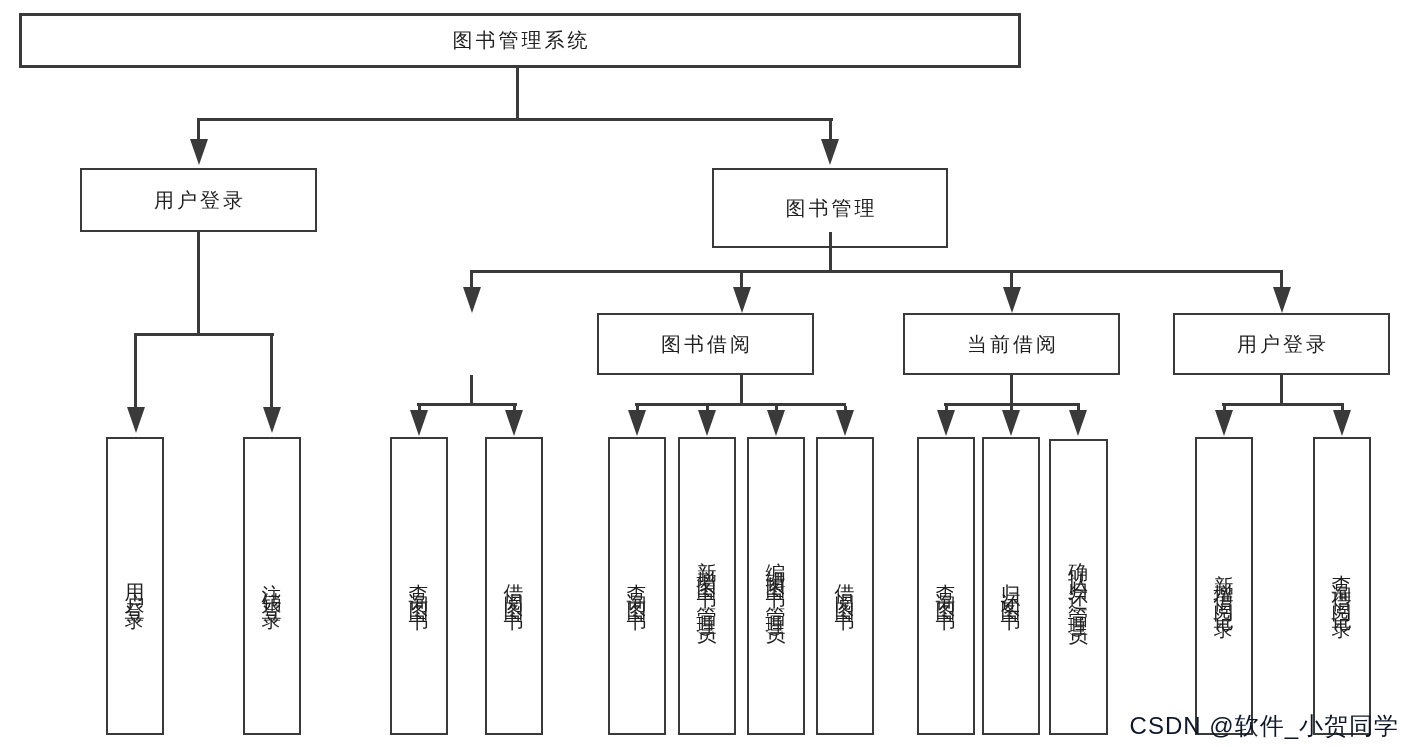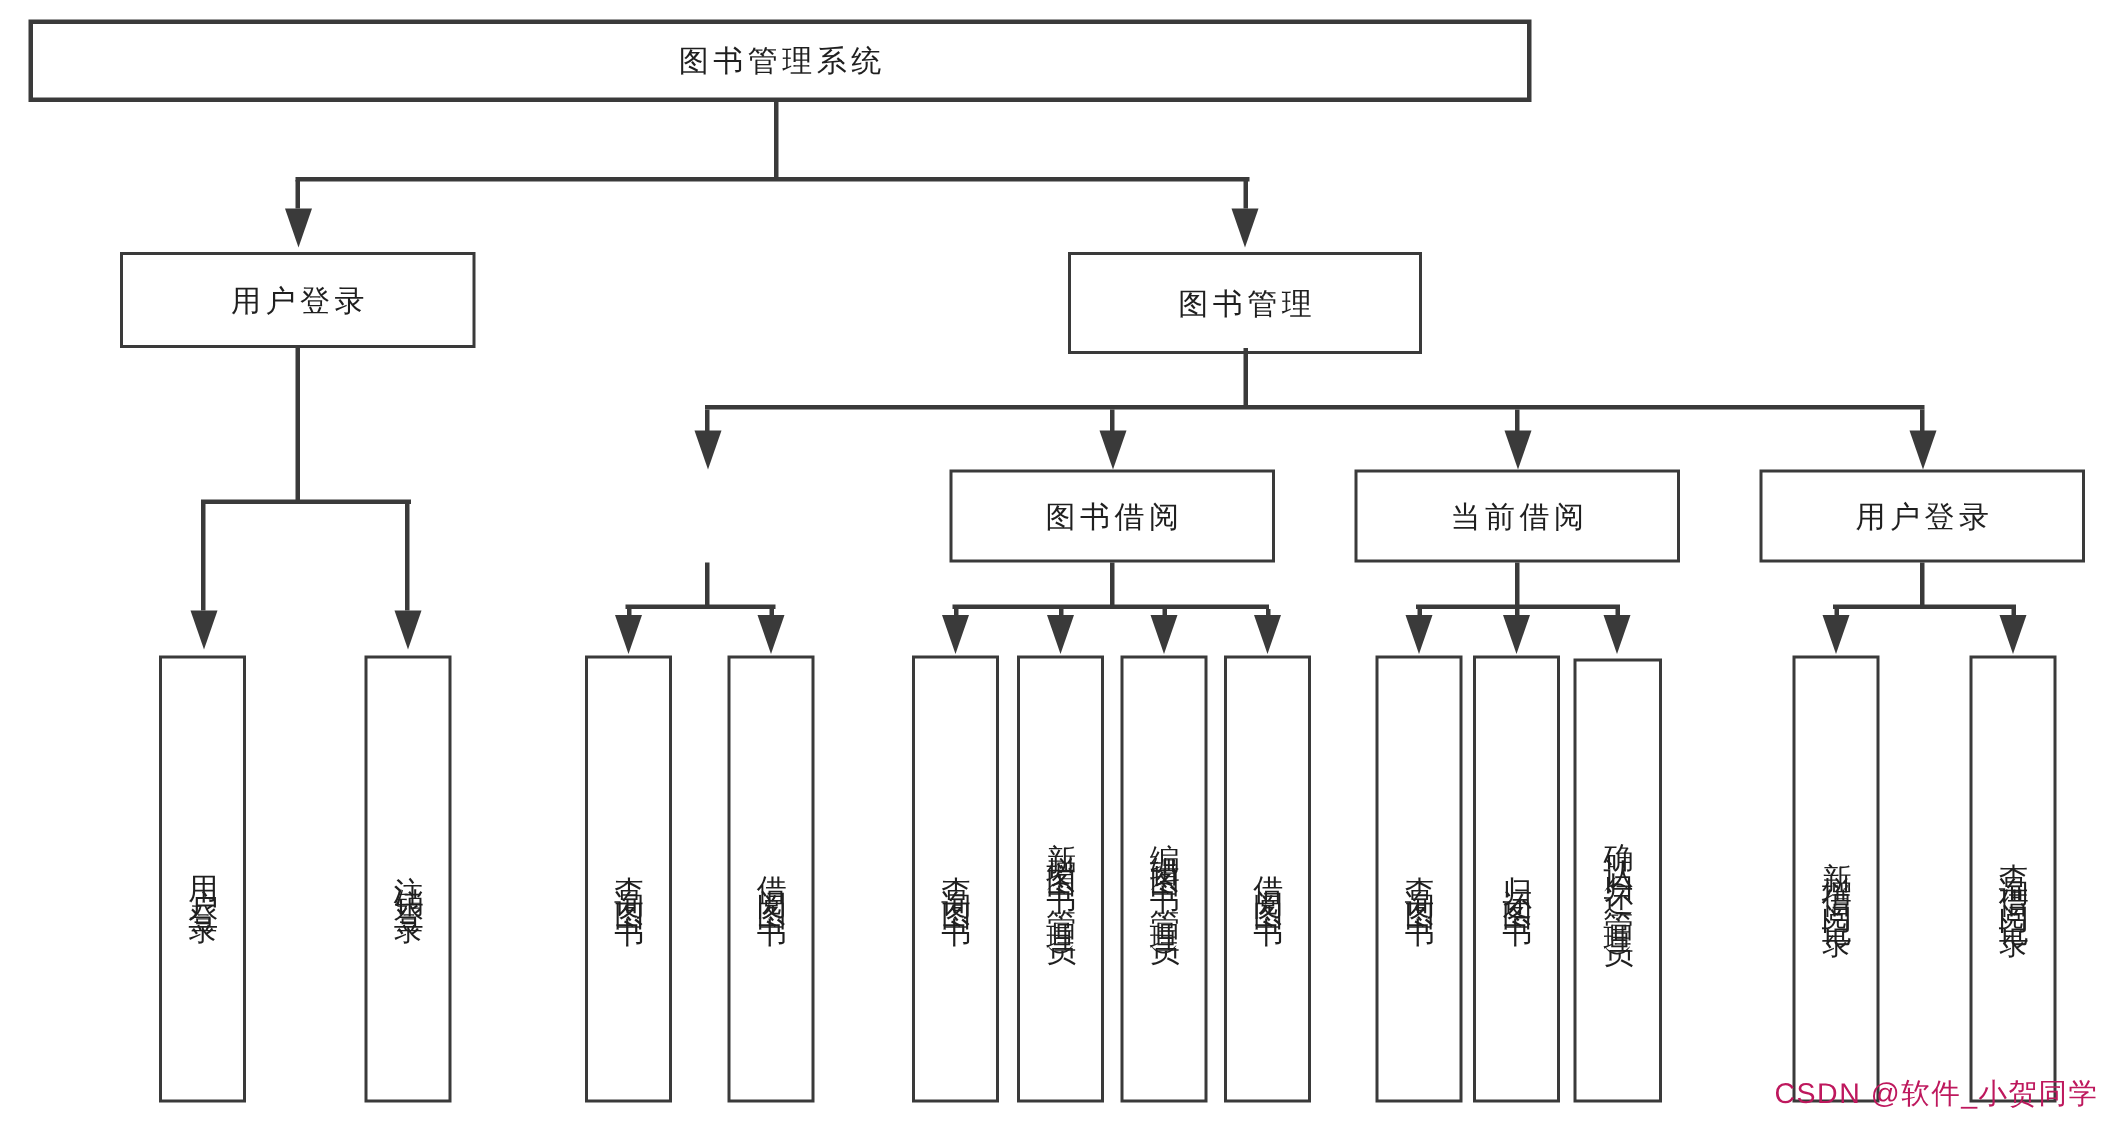--- a/index.html
+++ b/index.html
@@ -43,62 +43,62 @@
     position:absolute;
     width:0;height:0;
     border-left:9px solid transparent;
     border-right:9px solid transparent;
     border-top:26px solid #3a3a3a;
   }
   .watermark{
     position:absolute;
     right:6px;
     bottom:5px;
-    font-size:19px;
-    color:#be185d;
+    font-size:24px;
+    color:#0f172a;
     letter-spacing:1px;
     white-space:nowrap;
   }
 </style>
 </head>
 <body>
 
 <div class="canvas">
 
   <div class="node node-root node-h" style="left:19px;top:13px;width:1002px;height:55px;">图书管理系统</div>
 
   <div class="line" style="left:516px;top:67px;width:3px;height:53px;"></div>
   <div class="line" style="left:197px;top:118px;width:636px;height:3px;"></div>
   <div class="line" style="left:197px;top:120px;width:3px;height:19px;"></div>
   <div class="arrow" style="left:190px;top:139px;"></div>
   <div class="line" style="left:829px;top:120px;width:3px;height:19px;"></div>
   <div class="arrow" style="left:821px;top:139px;"></div>
 
   <div class="node node-h" style="left:80px;top:168px;width:237px;height:64px;">用户登录</div>
-  <div class="node node-h" style="left:712px;top:168px;width:236px;height:68px;">图书管理</div>
+  <div class="node node-h" style="left:712px;top:168px;width:236px;height:80px;">图书管理</div>
 
   <div class="line" style="left:197px;top:232px;width:3px;height:103px;"></div>
   <div class="line" style="left:134px;top:333px;width:140px;height:3px;"></div>
   <div class="line" style="left:134px;top:336px;width:3px;height:71px;"></div>
   <div class="arrow" style="left:127px;top:407px;"></div>
   <div class="line" style="left:270px;top:336px;width:3px;height:71px;"></div>
   <div class="arrow" style="left:263px;top:407px;"></div>
 
   <div class="line" style="left:829px;top:232px;width:3px;height:40px;"></div>
   <div class="line" style="left:470px;top:270px;width:813px;height:3px;"></div>
   <div class="line" style="left:470px;top:273px;width:3px;height:15px;"></div>
   <div class="arrow" style="left:463px;top:287px;"></div>
   <div class="line" style="left:740px;top:273px;width:3px;height:15px;"></div>
   <div class="arrow" style="left:733px;top:287px;"></div>
   <div class="line" style="left:1010px;top:273px;width:3px;height:15px;"></div>
   <div class="arrow" style="left:1003px;top:287px;"></div>
   <div class="line" style="left:1280px;top:273px;width:3px;height:15px;"></div>
   <div class="arrow" style="left:1273px;top:287px;"></div>
 
-  <div class="node node-h" style="left:633px;top:313px;width:217px;height:62px;">图书借阅</div>
+  <div class="node node-h" style="left:597px;top:313px;width:217px;height:62px;">图书借阅</div>
   <div class="node node-h" style="left:903px;top:313px;width:217px;height:62px;text-align:center;">当前借阅</div>
   <div class="node node-h" style="left:1173px;top:313px;width:217px;height:62px;">用户登录</div>
 
   <div class="line" style="left:470px;top:375px;width:3px;height:30px;"></div>
   <div class="line" style="left:417px;top:403px;width:100px;height:3px;"></div>
   <div class="line" style="left:418px;top:406px;width:3px;height:5px;"></div>
   <div class="arrow" style="left:410px;top:410px;"></div>
   <div class="line" style="left:513px;top:406px;width:3px;height:5px;"></div>
   <div class="arrow" style="left:505px;top:410px;"></div>
 

